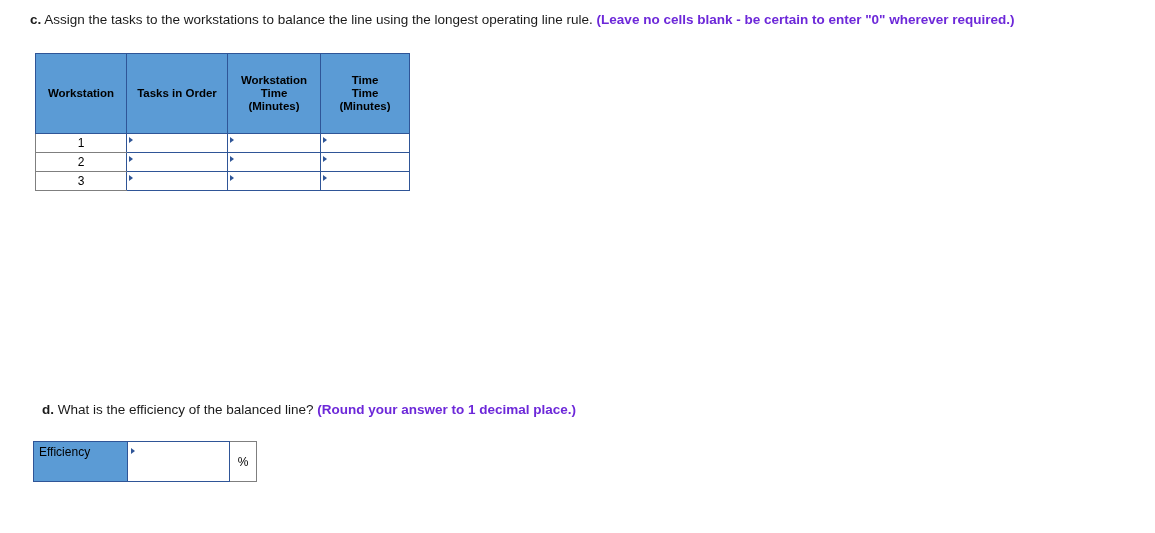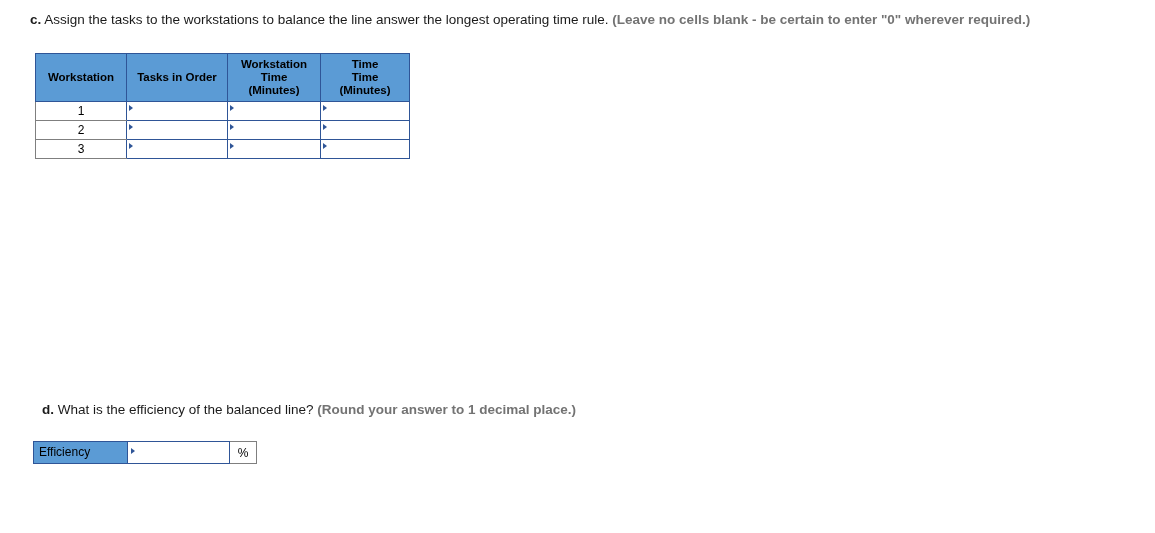--- a/index.html
+++ b/index.html
@@ -21,21 +21,21 @@
     position: absolute;
     font-size: 13.5px;
     color: #1a1a1a;
     white-space: nowrap;
   }
   .q-label {
     font-weight: bold;
   }
   .q-note {
     font-weight: bold;
-    color: #737373;
+    color: #6d28d9;
   }
 
   
   #qc { left: 30px; top: 12px; }
   #qd { left: 30px; top: 402px; margin-left: 12px; }
 
   
   .ws-table {
     position: absolute;
     left: 35px;
@@ -43,21 +43,21 @@
     border-collapse: collapse;
     font-size: 12px;
   }
   .ws-table th {
     background: #5b9bd5;
     border: 1px solid #2f5597;
     color: #000000;
     font-weight: bold;
     font-size: 11.5px;
     line-height: 13px;
-    padding: 4px 6px;
+    padding: 20px 6px;
     text-align: center;
     vertical-align: middle;
   }
   .ws-table th .hdr-line { display: block; }
   .ws-table td {
     border: 1px solid #2f5597;
     height: 18px;
     padding: 0;
     vertical-align: middle;
   }
@@ -110,21 +110,21 @@
     position: absolute;
     left: 33px;
     top: 441px;
     display: flex;
     align-items: stretch;
     font-size: 12px;
   }
   .eff-label {
     background: #5b9bd5;
     border: 1px solid #2f5597;
-    padding: 3px 8px 3px 5px;
+    padding: 3px 8px 21px 5px;
     width: 95px;
     box-sizing: border-box;
     color: #000000;
     font-size: 12px;
     line-height: 15px;
   }
   .eff-input-cell {
     border: 1px solid #2f5597;
     border-left: none;
     width: 102px;
@@ -165,21 +165,21 @@
     align-items: center;
     justify-content: center;
     font-size: 12px;
     color: #000000;
   }
 </style>
 </head>
 <body>
 
 <div class="question-line" id="qc">
-  <span class="q-label">c.</span><span> Assign the tasks to the workstations to balance the line answer the longest operating time rule. </span><span class="q-note">(Leave no cells blank - be certain to enter "0" wherever required.)</span>
+  <span class="q-label">c.</span><span> Assign the tasks to the workstations to balance the line using the longest operating line rule. </span><span class="q-note">(Leave no cells blank - be certain to enter "0" wherever required.)</span>
 </div>
 
 <table class="ws-table">
   <thead>
     <tr>
       <th>
         <span class="hdr-line">Workstation</span>
       </th>
       <th>
         <span class="hdr-line">Tasks in Order</span>

